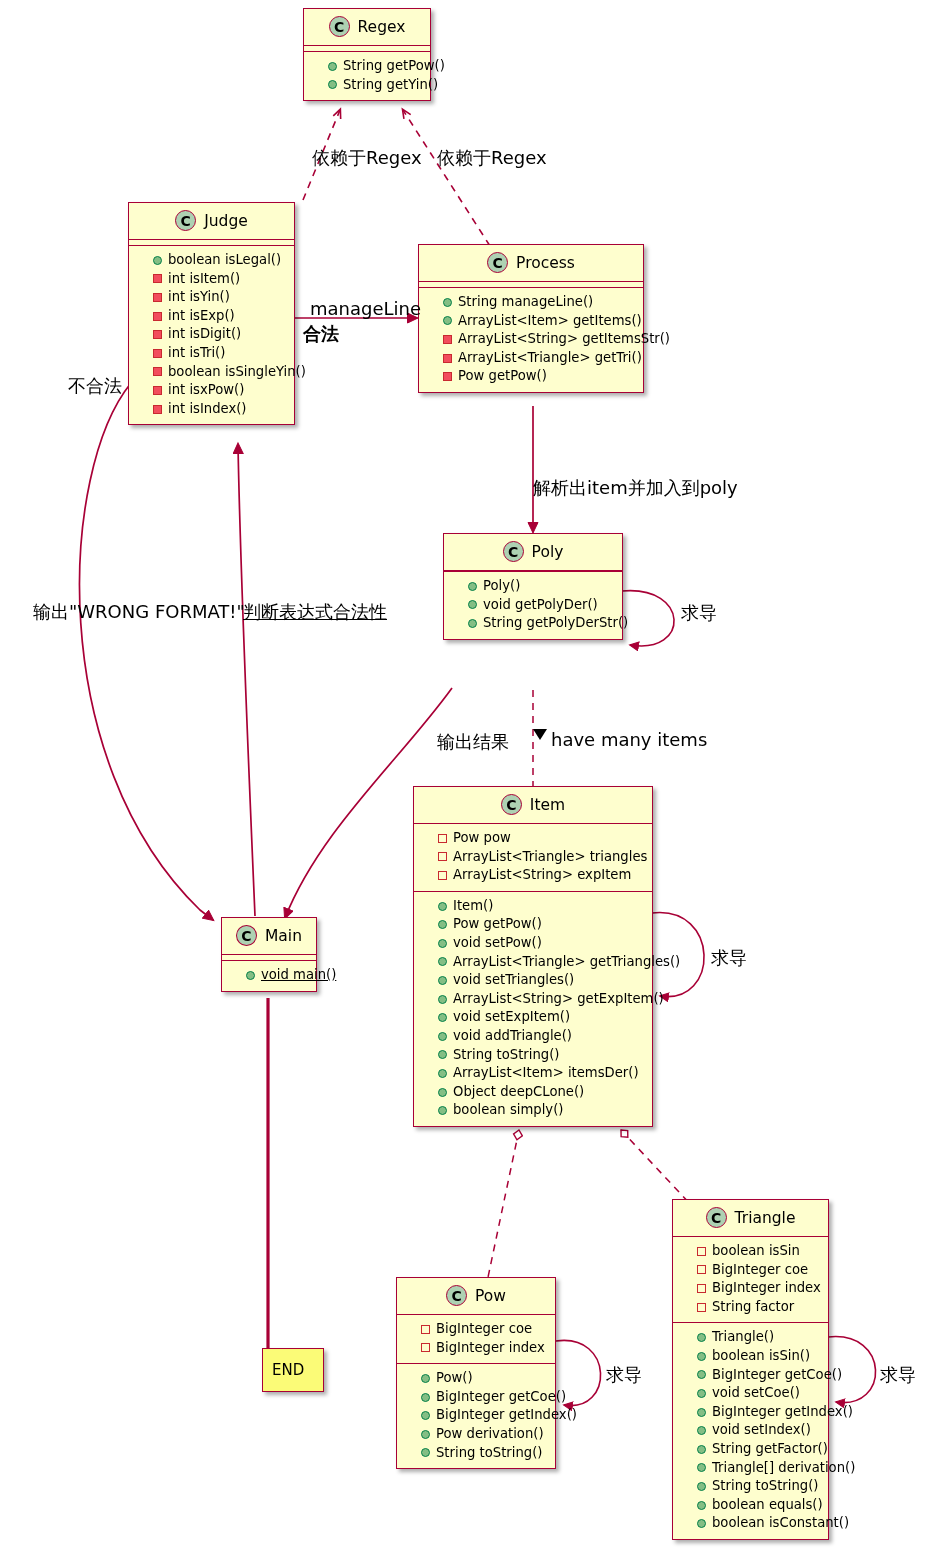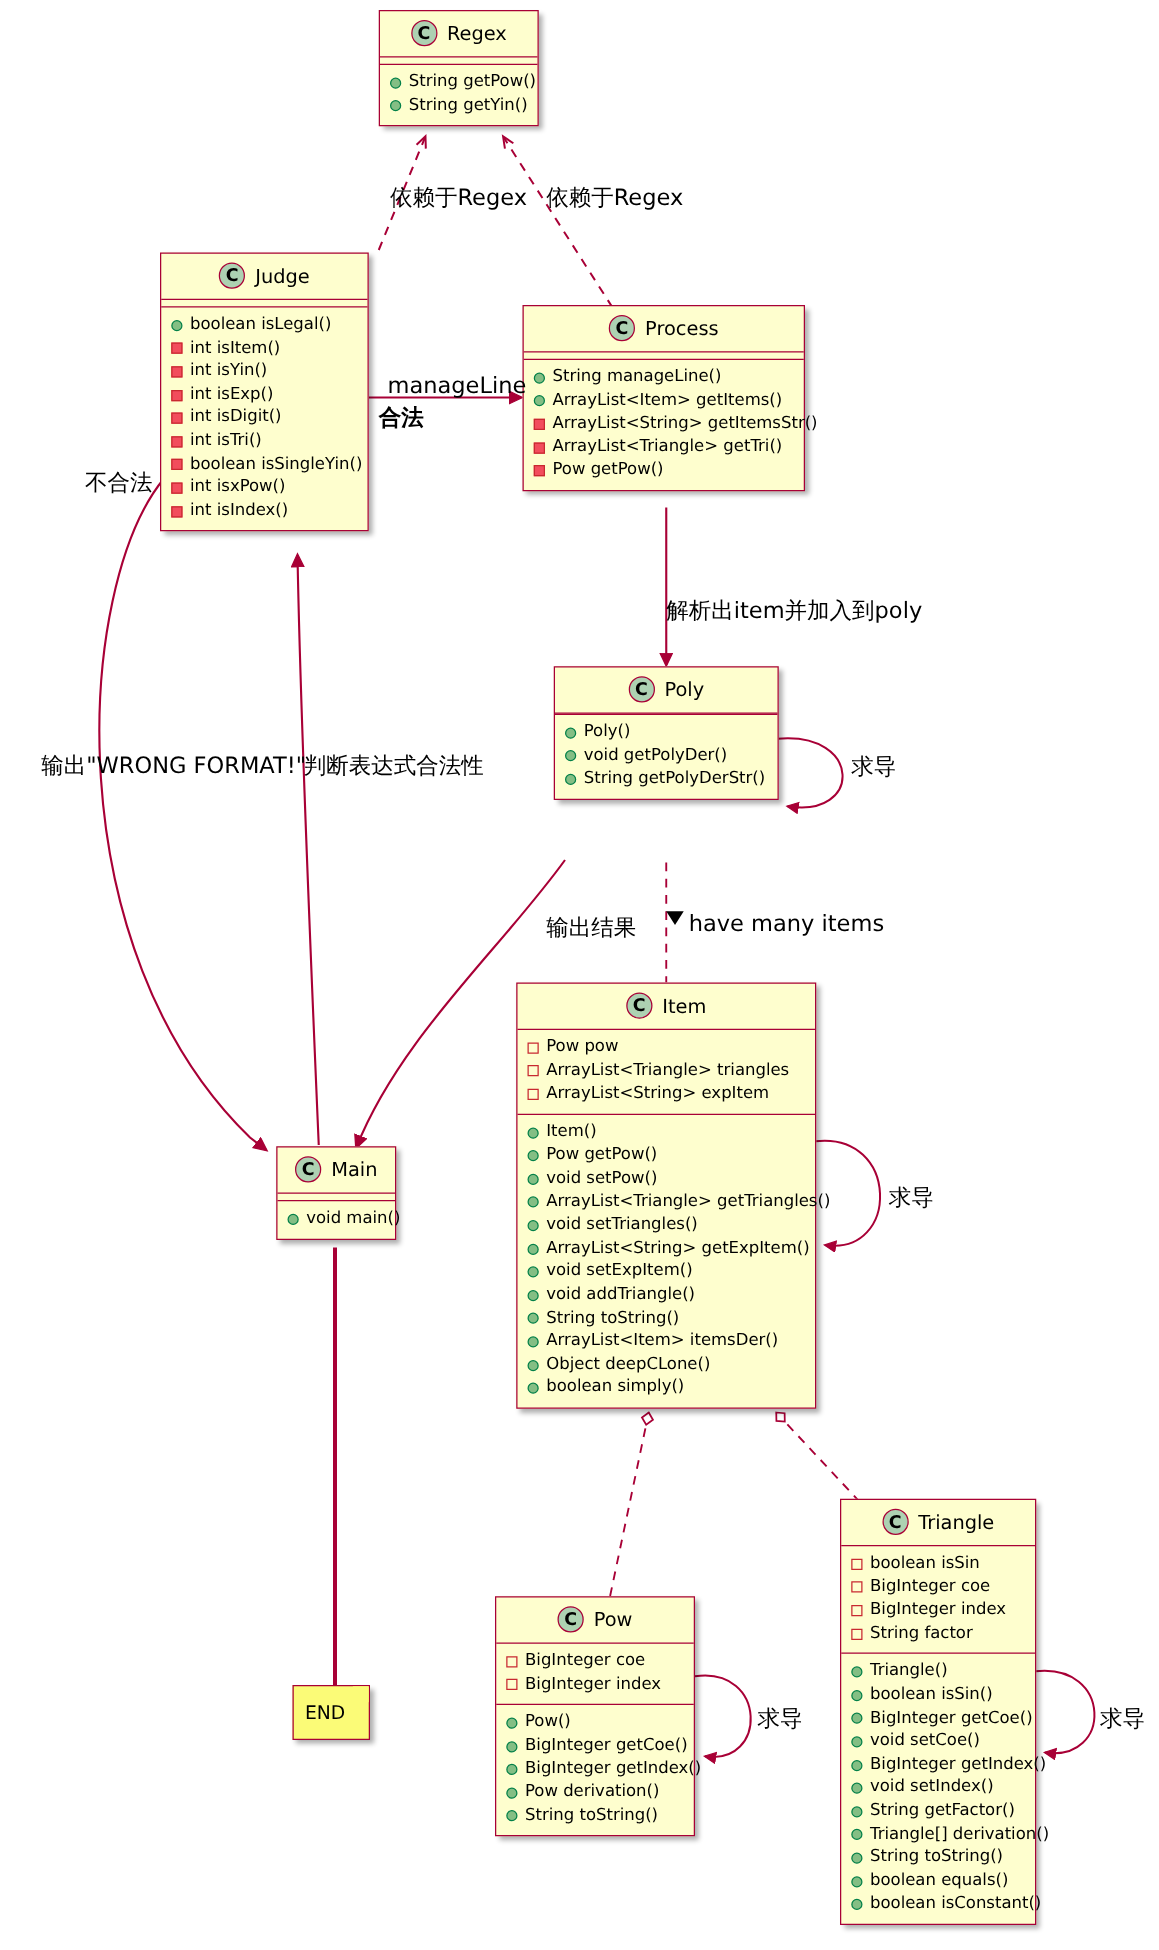--- a/index.html
+++ b/index.html
@@ -57,21 +57,21 @@
     line-height: 1;
     box-sizing: border-box;
   }
   .sep {
     border-top: 1.5px solid #A80036;
     height: 0;
     font-size: 0;
     line-height: 0;
   }
   .compartment {
-    padding: 5px 8px 6px 8px;
+    padding: 5px 8px 6px 24px;
   }
   .compartment.empty {
     padding: 0;
     height: 5px;
   }
   .member {
     display: flex;
     align-items: center;
     gap: 6px;
     font-size: 13.2px;
@@ -92,33 +92,35 @@
   }
   .mk.priv-m {          
     background: #F24D5C;
     border: 1px solid #C82930;
   }
   .mk.priv-f {          
     background: transparent;
     border: 1.3px solid #C82930;
   }
   .underline-member {
+    text-decoration: underline;
   }
   .note-end {
     position: absolute;
     background: #FBFB77;
     border: 1.5px solid #A80036;
     box-shadow: 3px 3px 4px rgba(0,0,0,0.32);
     box-sizing: border-box;
     display: flex;
     align-items: center;
     justify-content: flex-start;
     padding-left: 9px;
     font-size: 15px;
     color: #000000;
+    margin-left: 28px;
   }
   .note-fold {
     position: absolute;
     right: 0;
     top: 0;
     width: 0;
     height: 0;
     border-left: 13px solid transparent;
     border-top: 13px solid #FBFB77;
   }
@@ -515,21 +517,21 @@
 
   <div class="edge-label" style="left:312px; top:146px;">依赖于Regex</div>
   <div class="edge-label" style="left:437px; top:146px;">依赖于Regex</div>
 
   <div class="edge-label" style="left:310px; top:298px;">manageLine</div>
   <div class="edge-label" style="left:303px; top:322px;font-weight:bold;">合法</div>
 
   <div class="edge-label" style="left:68px; top:374px;">不合法</div>
 
   <div class="edge-label" style="left:33px; top:600px;">输出"WRONG FORMAT!"</div>
-  <div class="edge-label" style="left:243px; top:600px;">判断表达式合法性</div>
+  <div class="edge-label" style="left:243px; top:600px;text-decoration:underline;">判断表达式合法性</div>
 
   <div class="edge-label" style="left:533px; top:476px;">解析出item并加入到poly</div>
 
   <div class="edge-label" style="left:437px; top:730px;">输出结果</div>
   <div class="edge-label" style="left:551px; top:729px;">have many items</div>
 
   <div class="edge-label" style="left:681px; top:601px;">求导</div>
   <div class="edge-label" style="left:711px; top:946px;">求导</div>
   <div class="edge-label" style="left:606px; top:1363px;">求导</div>
   <div class="edge-label" style="left:880px; top:1363px;">求导</div>

